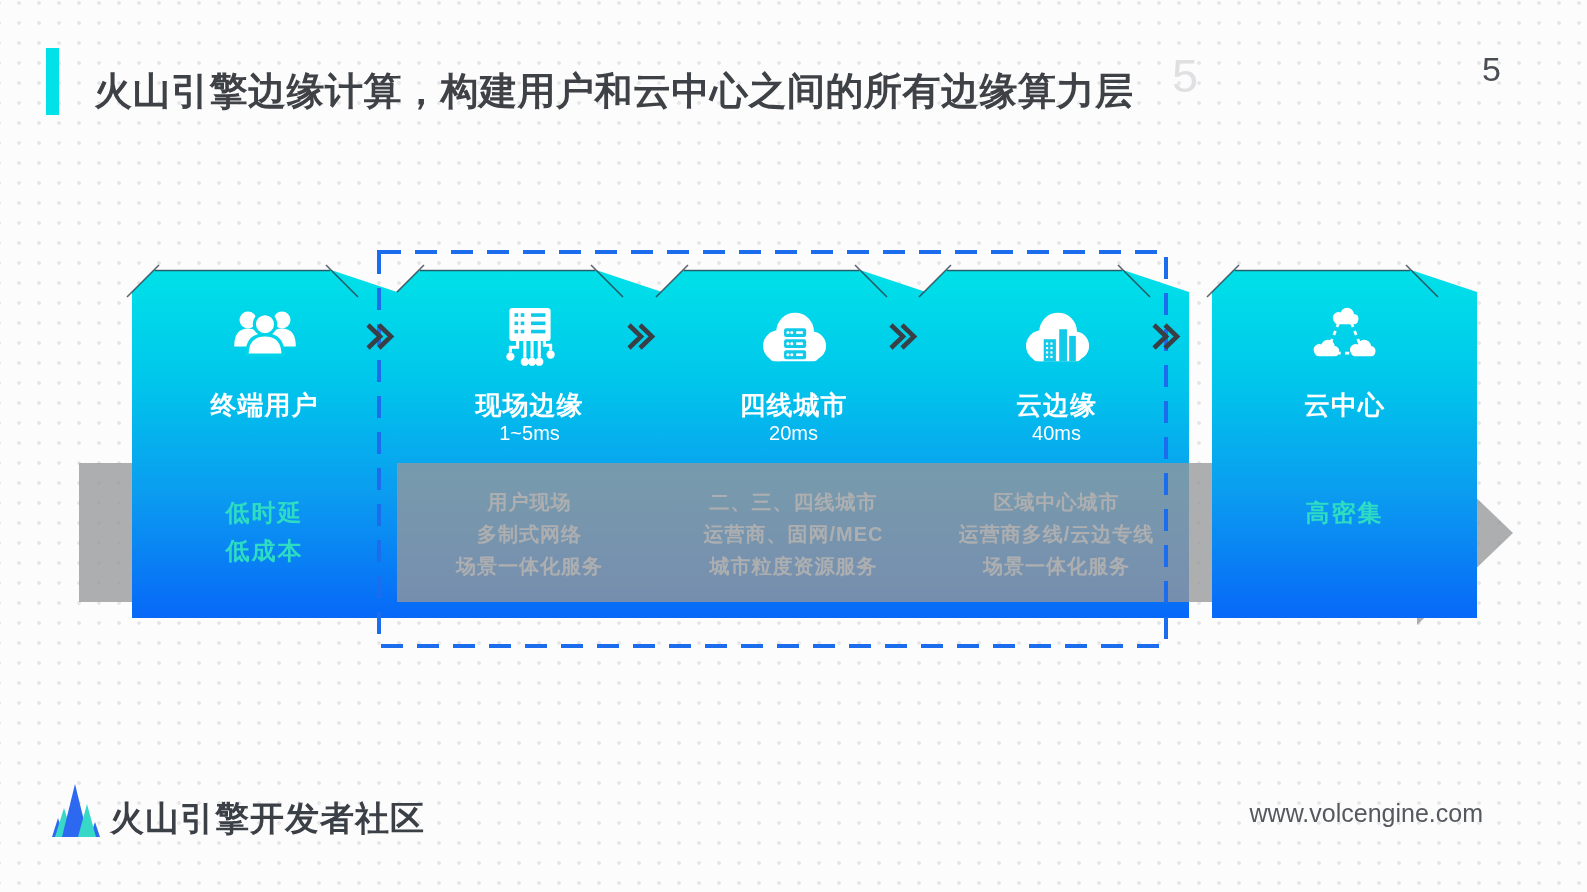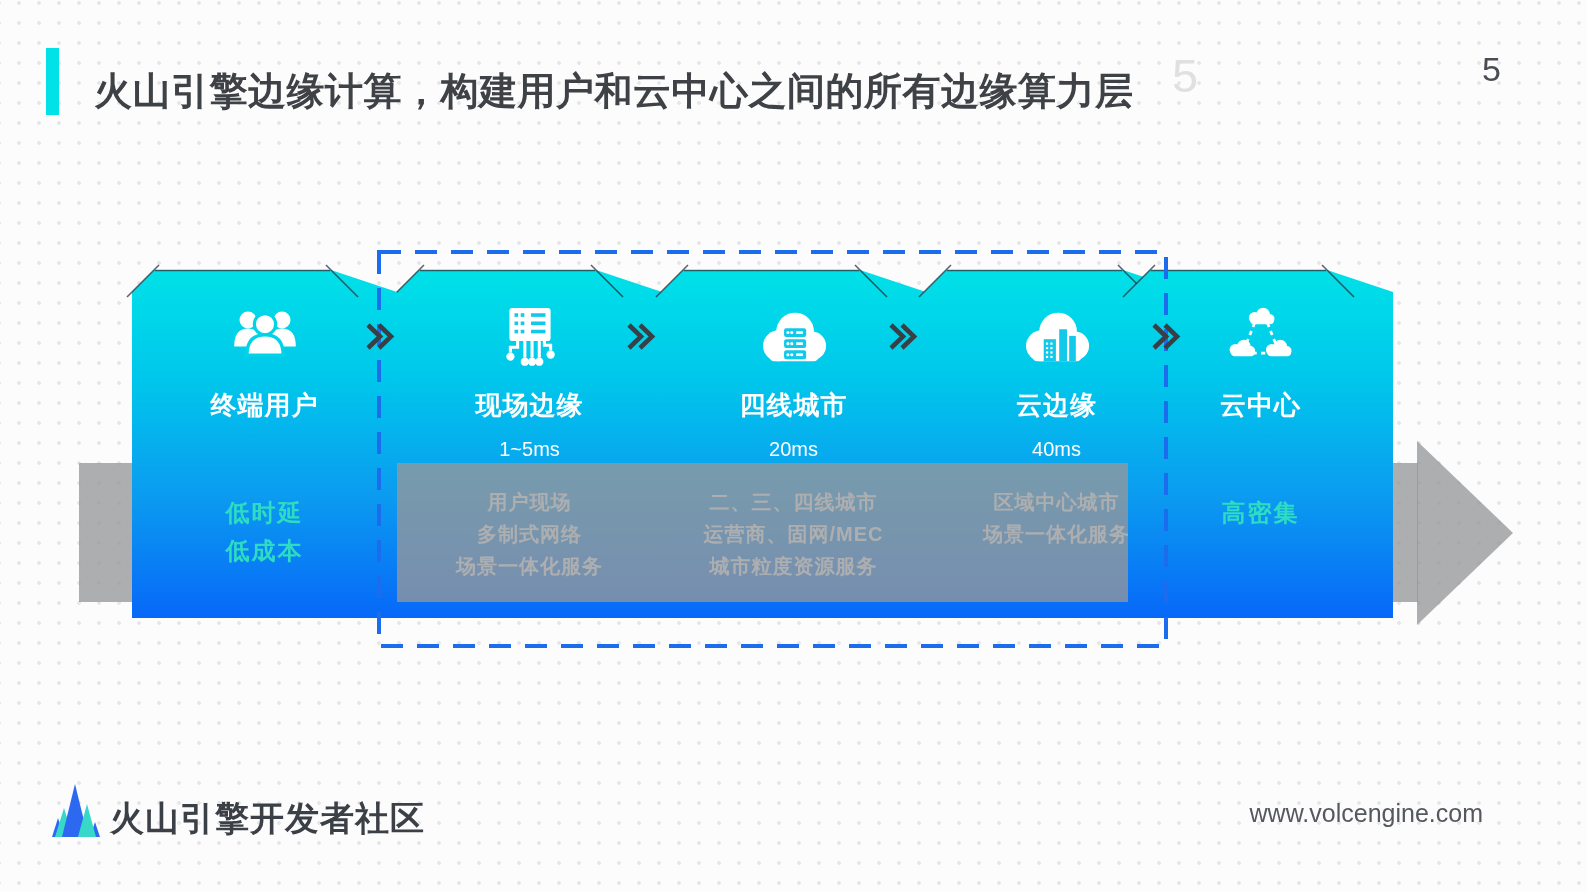--- a/index.html
+++ b/index.html
@@ -59,21 +59,21 @@
     filter:drop-shadow(0 4px 9px rgba(40,60,90,0.22));
   }
   .card-outline{
     position:absolute;left:0;top:0;overflow:visible;pointer-events:none;
   }
   .card-content{
     position:absolute;inset:0;text-align:center;color:#fff;
   }
   .card-icon{position:absolute;top:36px;left:0;right:0;display:flex;justify-content:center;}
   .card-label{position:absolute;top:118px;left:0;right:0;font-size:26px;font-weight:bold;letter-spacing:1px;}
-  .card-latency{position:absolute;top:152px;left:0;right:0;font-size:20px;font-weight:400;margin-top:16px;}
+  .card-latency{position:absolute;top:152px;left:0;right:0;font-size:20px;font-weight:400;}
   .card-body{position:absolute;top:216px;left:0;right:0;font-size:20px;font-weight:700;line-height:32px;letter-spacing:1px;}
   .card.plain .card-body{
     top:224px;font-size:24px;font-weight:700;line-height:38px;
     color:#2EDCC3;letter-spacing:2px;
   }
   
   .dashed-frame{
     position:absolute;left:377px;top:250px;z-index:4;pointer-events:none;
   }
   
@@ -246,26 +246,27 @@
               <rect x="28" y="41" width="2" height="2"></rect>
             <rect x="24" y="45" width="2" height="2"></rect>
               <rect x="28" y="45" width="2" height="2"></rect>
           </g>
         </svg>
       </div>
       <div class="card-label">云边缘</div>
       <div class="card-latency">40ms</div>
       <div class="card-body">
         <div>区域中心城市</div>
+        <div>运营商多线/云边专线</div>
         <div>场景一体化服务</div>
       </div>
     </div>
   </div>
 
-  <div class="card plain z-high" style="left:1128px">
+  <div class="card plain z-high" style="left:1212px">
     <div class="card-bg"></div>
     <svg class="card-outline" width="221" height="60" viewBox="0 0 221 60" style="overflow:visible">
       <path d="M-5 27 L27 -5 M194 -5 L226 27 M23 0.5 L198 0.5" stroke="rgba(45,50,60,0.75)" stroke-width="1.6" fill="none"></path>
     </svg>
     <div class="card-content">
       <div class="card-icon">
         <svg width="70" height="62" viewBox="0 0 64 58">
           <g stroke="#ffffff" stroke-width="2.6" stroke-dasharray="4 4" fill="none">
             <path d="M26 16 L18 36"></path>
             <path d="M38 16 L46 36"></path>

